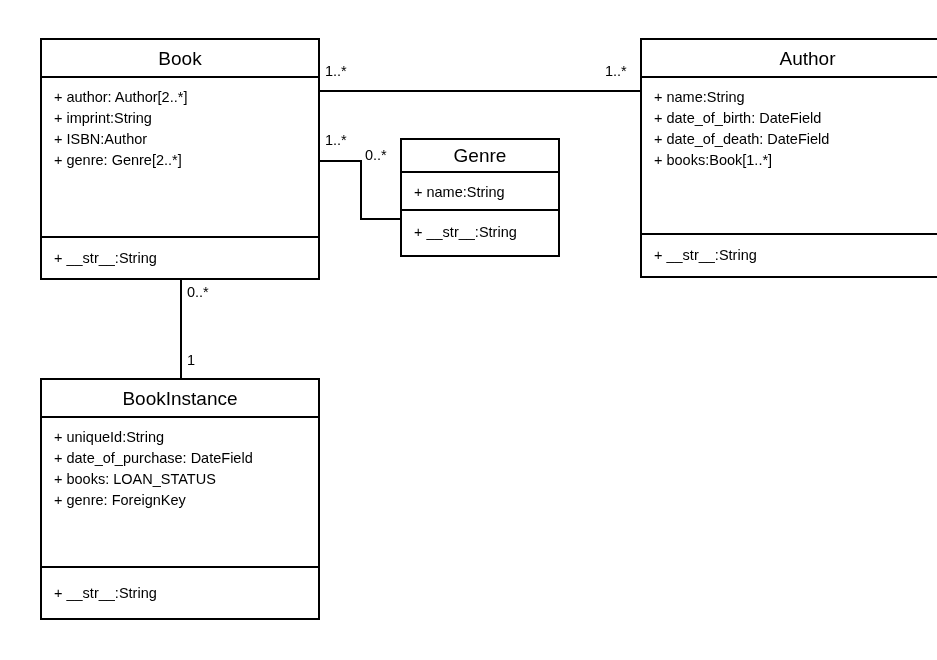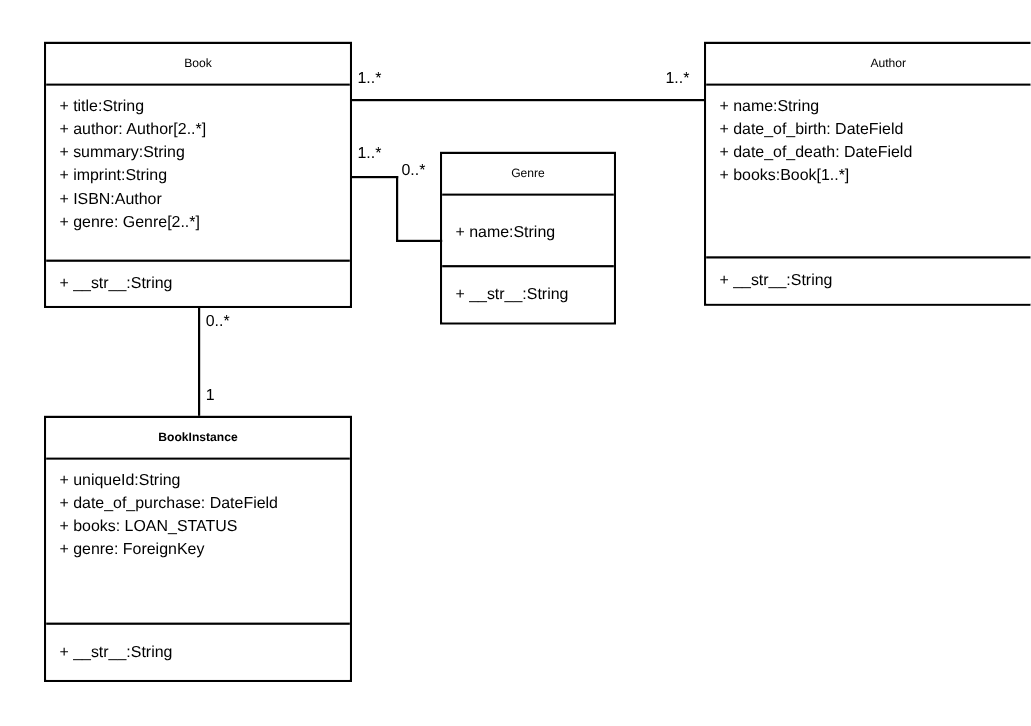--- a/index.html
+++ b/index.html
@@ -24,21 +24,21 @@
     position: absolute;
     box-sizing: border-box;
     border: 2px solid #000000;
     background: #ffffff;
     display: flex;
     flex-direction: column;
   }
   .uml-title {
     box-sizing: border-box;
     text-align: center;
-    font-size: 11px;
+    font-size: 19px;
     line-height: 1;
     display: flex;
     align-items: center;
     justify-content: center;
     border-bottom: 2px solid #000000;
     background: #ffffff;
   }
   .uml-attrs, .uml-ops {
     box-sizing: border-box;
     padding: 9px 12px 6px 12px;
@@ -84,23 +84,21 @@
   }
 </style>
 </head>
 <body>
 
 <div id="canvas">
 
   <div class="uml-class" style="left:40px; top:38px; width:280px; height:242px;">
     <div class="uml-title" style="height:38px;">Book</div>
     <div class="uml-attrs">
-      <div class="attr-line">+ title:String</div>
       <div class="attr-line">+ author: Author[2..*]</div>
-      <div class="attr-line">+ summary:String</div>
       <div class="attr-line">+ imprint:String</div>
       <div class="attr-line">+ ISBN:Author</div>
       <div class="attr-line">+ genre: Genre[2..*]</div>
     </div>
     <div class="uml-ops" style="height:42px;">
       <div class="op-line">+ __str__:String</div>
     </div>
   </div>
 
   <div class="uml-class" style="left:640px; top:38px; width:335px; height:240px;">
@@ -109,32 +107,32 @@
       <div class="attr-line">+ name:String</div>
       <div class="attr-line">+ date_of_birth: DateField</div>
       <div class="attr-line">+ date_of_death: DateField</div>
       <div class="attr-line">+ books:Book[1..*]</div>
     </div>
     <div class="uml-ops" style="height:43px;">
       <div class="op-line">+ __str__:String</div>
     </div>
   </div>
 
-  <div class="uml-class" style="left:400px; top:138px; width:160px; height:157px;">
+  <div class="uml-class" style="left:400px; top:138px; width:160px; height:119px;">
     <div class="uml-title" style="height:38px;">Genre</div>
     <div class="uml-attrs" style="display:flex; align-items:center;">
       <div class="attr-line">+ name:String</div>
     </div>
     <div class="uml-ops" style="height:52px;">
       <div class="op-line">+ __str__:String</div>
     </div>
   </div>
 
   <div class="uml-class" style="left:40px; top:378px; width:280px; height:242px;">
-    <div class="uml-title" style="height:38px;font-weight:bold;">BookInstance</div>
+    <div class="uml-title" style="height:38px;">BookInstance</div>
     <div class="uml-attrs" style="">
       <div class="attr-line">+ uniqueId:String</div>
       <div class="attr-line">+ date_of_purchase: DateField</div>
       <div class="attr-line">+ books: LOAN_STATUS</div>
       <div class="attr-line">+ genre: ForeignKey</div>
     </div>
     <div class="uml-ops" style="height:52px;">
       <div class="op-line">+ __str__:String</div>
     </div>
   </div>

